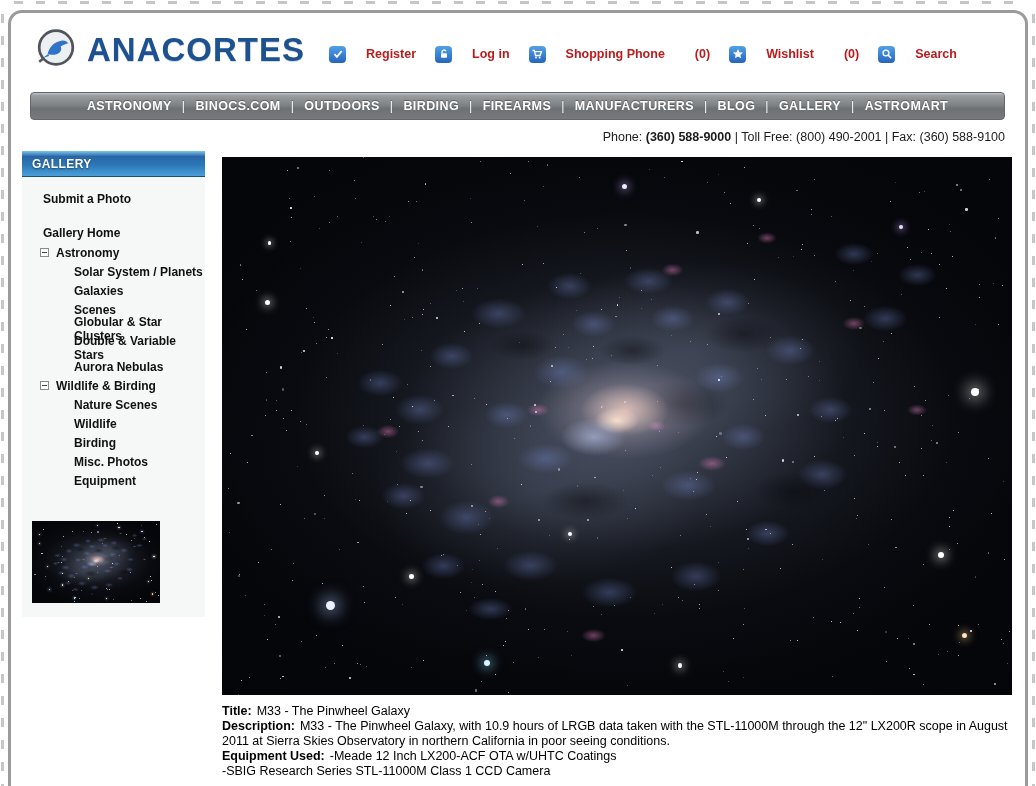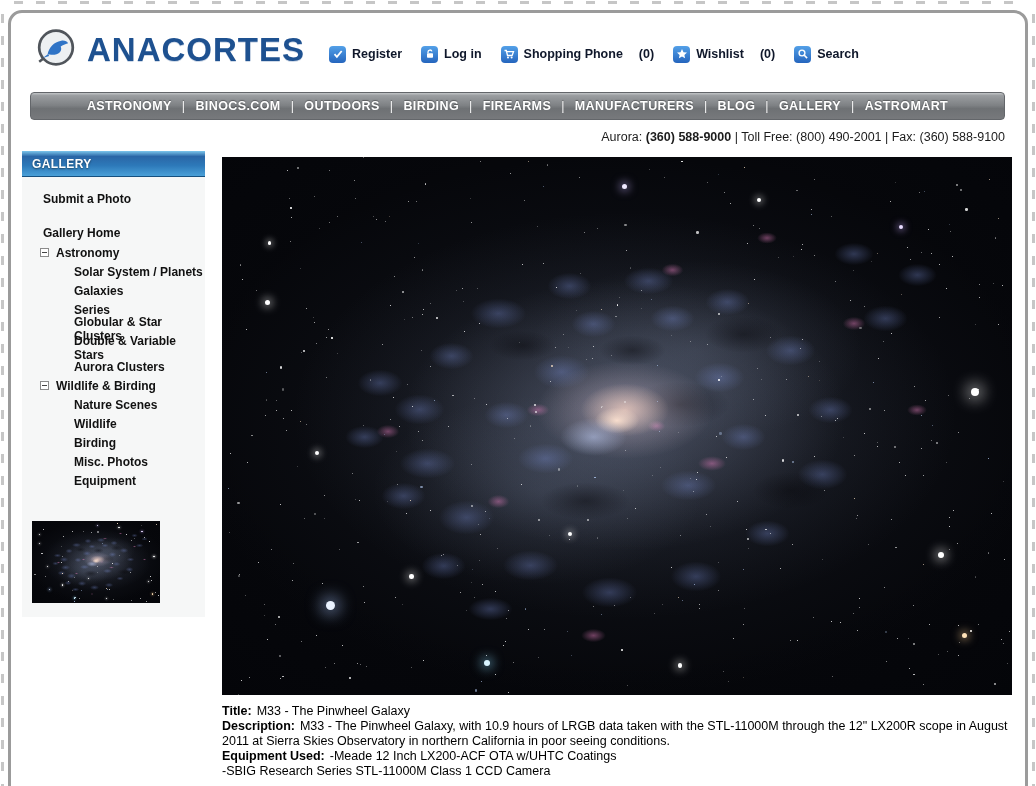--- a/index.html
+++ b/index.html
@@ -22,21 +22,21 @@
   }
 
   
   .header{ display:flex; align-items:center; padding:14px 0 0 24px; }
   .brand{ display:flex; align-items:center; gap:10px; cursor:pointer; }
   .brand-text{
     font-size:33px; font-weight:bold; letter-spacing:1px; color:#1e5190;
     text-shadow:0 1px 0 rgba(120,150,190,.35);
   }
   .quick-links{ display:flex; align-items:center; gap:19px; margin-left:24px; padding-top:8px; }
-  .qlink{ display:flex; align-items:center; gap:6px; color:#0f172a; font-weight:bold;
+  .qlink{ display:flex; align-items:center; gap:20px; color:#b91c1c; font-weight:bold;
     font-size:12.5px; cursor:pointer; white-space:nowrap; }
   .qicon{ width:17px; height:17px; border-radius:4px; flex:0 0 auto;
     background:linear-gradient(180deg,#53a0e8,#2565bd);
     display:inline-flex; align-items:center; justify-content:center; }
   .qicon svg{ display:block; }
   .qcount{ margin-left:10px; }
 
   
   .navbar{
     margin:19px 0 0 19px; width:975px; height:28px; border-radius:4px;
@@ -180,21 +180,21 @@
     <span class="nav-item">MANUFACTURERS</span>
     <span class="nav-sep">|</span>
     <span class="nav-item">BLOG</span>
     <span class="nav-sep">|</span>
     <span class="nav-item">GALLERY</span>
     <span class="nav-sep">|</span>
     <span class="nav-item">ASTROMART</span>
   </div>
 
   <div class="contact-row">
-    <span>Aurora: </span><b>(360) 588-9000</b><span> | Toll Free: (800) 490-2001 | Fax: (360) 588-9100</span>
+    <span>Phone: </span><b>(360) 588-9000</b><span> | Toll Free: (800) 490-2001 | Fax: (360) 588-9100</span>
   </div>
 
   <div class="main-row">
 
     <div class="sidebar">
       <div class="side-header">
         <span>GALLERY</span>
       </div>
       <div class="side-panel tree-panel">
         <div class="side-link submit">Submit a Photo</div>
@@ -204,30 +204,30 @@
           <span class="minus"></span>
           <span>Astronomy</span>
         </div>
         <div class="tree-row child">
             <span>Solar System / Planets</span>
           </div>
         <div class="tree-row child">
             <span>Galaxies</span>
           </div>
         <div class="tree-row child">
-            <span>Series</span>
+            <span>Scenes</span>
           </div>
         <div class="tree-row child">
             <span>Globular &amp; Star Clusters</span>
           </div>
         <div class="tree-row child">
             <span>Double &amp; Variable Stars</span>
           </div>
         <div class="tree-row child">
-            <span>Aurora Clusters</span>
+            <span>Aurora Nebulas</span>
           </div>
 
         <div class="tree-row parent">
           <span class="minus"></span>
           <span>Wildlife &amp; Birding</span>
         </div>
         <div class="tree-row child">
             <span>Nature Scenes</span>
           </div>
         <div class="tree-row child">

